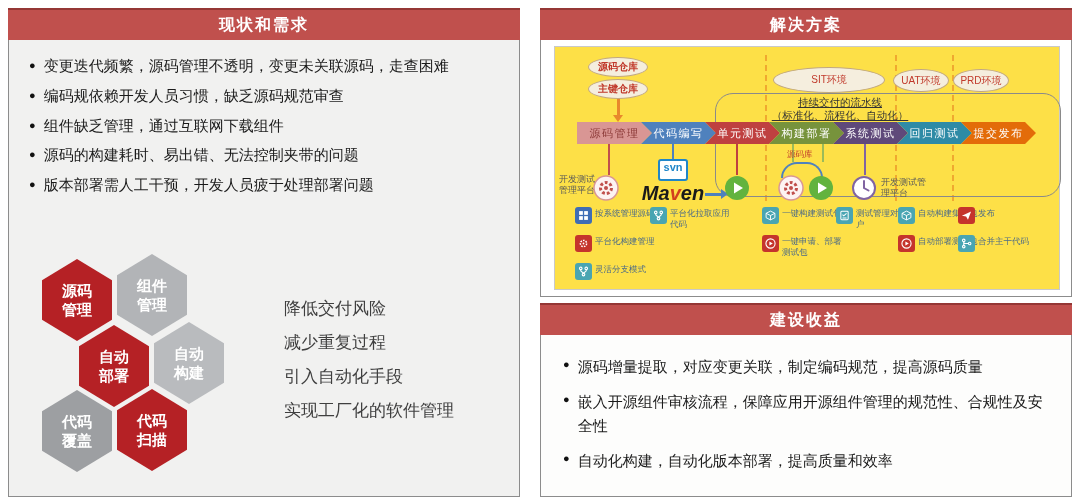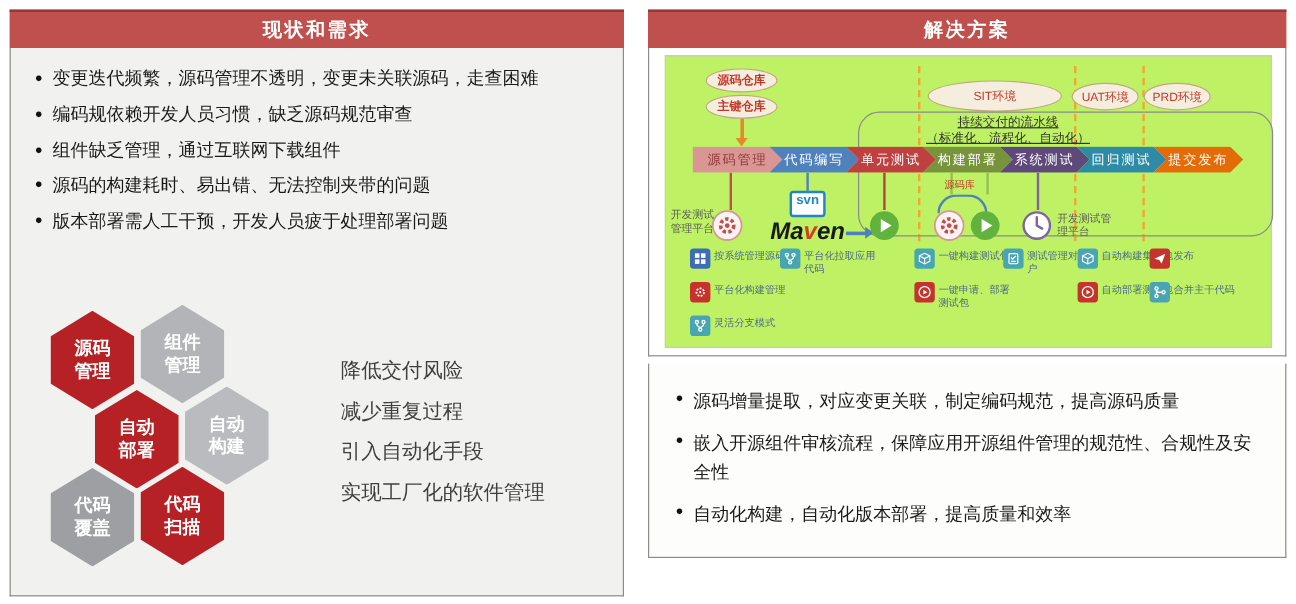--- a/index.html
+++ b/index.html
@@ -23,21 +23,21 @@
   .hex-red{background:#b52125;}
   .hex-gray1{background:#b2b4b7;}
   .hex-gray2{background:#b9bbbe;}
   .hex-gray3{background:#9d9fa2;}
 
   .goals{position:absolute;left:275px;top:252px;font-size:17px;color:#3f3f3f;line-height:34px;}
 
   
   .solution-panel{left:540px;top:8px;width:532px;height:287px;}
   .solution-body{height:257px;background:#ffffff;}
-  .diagram{position:absolute;left:13px;top:6px;width:506px;height:244px;background:#bef264;border:1px solid #c9c9c9;box-sizing:border-box;}
+  .diagram{position:absolute;left:13px;top:6px;width:506px;height:244px;background:#fde047;border:1px solid #c9c9c9;box-sizing:border-box;}
   .abs{position:absolute;}
 
   .oval{position:absolute;background:#f5eede;border:1.4px solid #c2a87f;border-radius:50%;
     display:flex;align-items:center;justify-content:center;color:#c0392b;font-size:10px;box-sizing:border-box;}
   .repo-oval{font-weight:bold;}
 
   .dash-line{position:absolute;width:0;border-left:2px dashed #f0a830;top:8px;height:146px;}
 
   .flow-box{position:absolute;left:160px;top:46px;width:346px;height:104px;border:1.3px solid #8a8a8a;border-radius:18px;box-sizing:border-box;}
   .flow-title{position:absolute;left:180px;top:49px;width:210px;text-align:center;font-size:10.5px;color:#333;line-height:13px;text-decoration:underline;}
@@ -363,20 +363,23 @@
               </svg>
             </span>
           <span class="feature-label">合并主干代码</span>
         </div>
 
       </div>
     </div>
   </section>
 
   <section class="panel benefits-panel">
+    <header class="panel-header">
+      <span>建设收益</span>
+    </header>
     <div class="panel-body benefits-body">
       <ul class="bullets">
         <li>
             <span class="dot">●</span>
             <span>源码增量提取，对应变更关联，制定编码规范，提高源码质量</span>
           </li>
         <li>
             <span class="dot">●</span>
             <span>嵌入开源组件审核流程，保障应用开源组件管理的规范性、合规性及安全性</span>
           </li>

